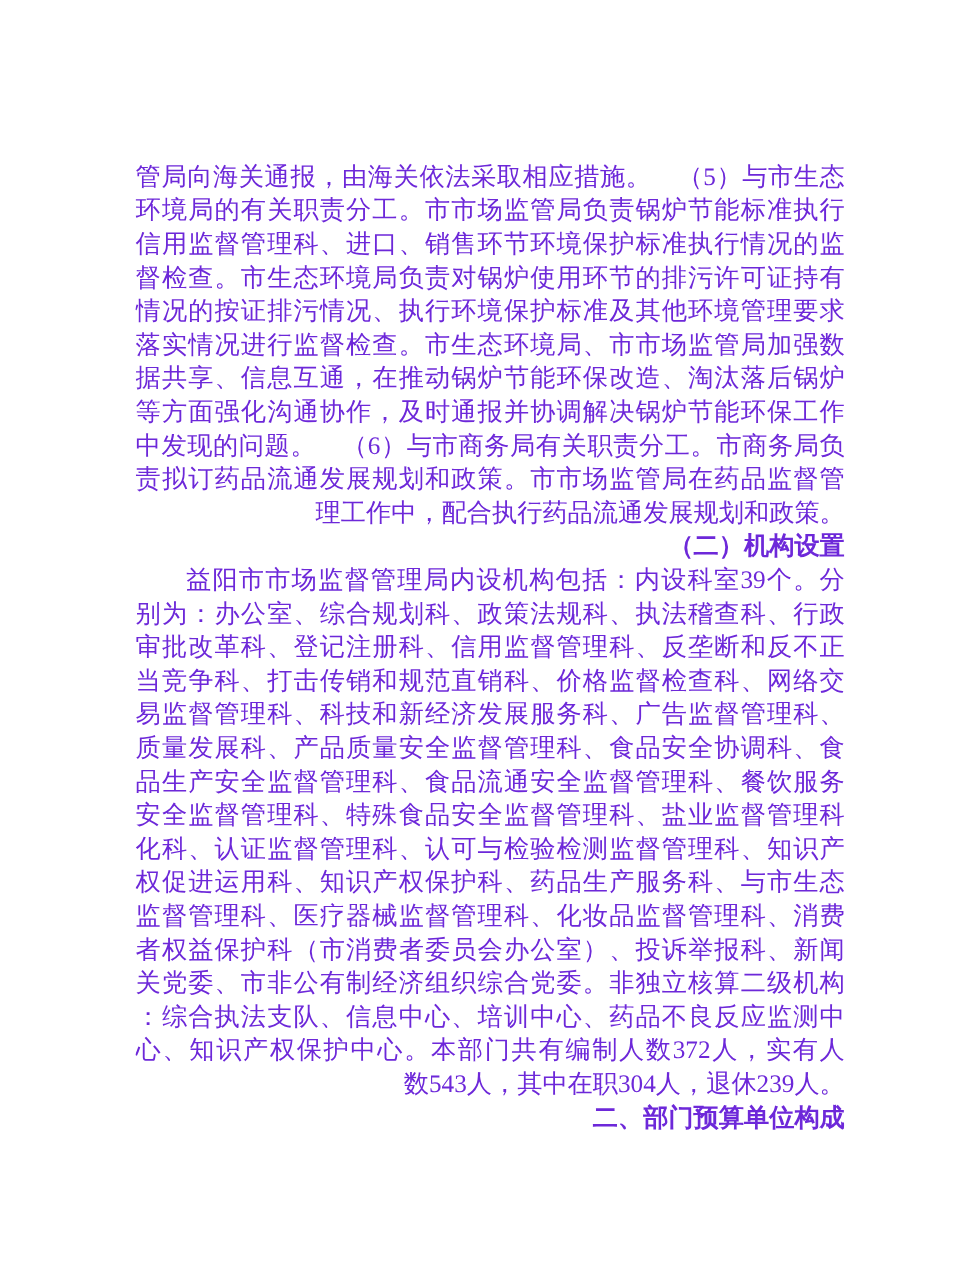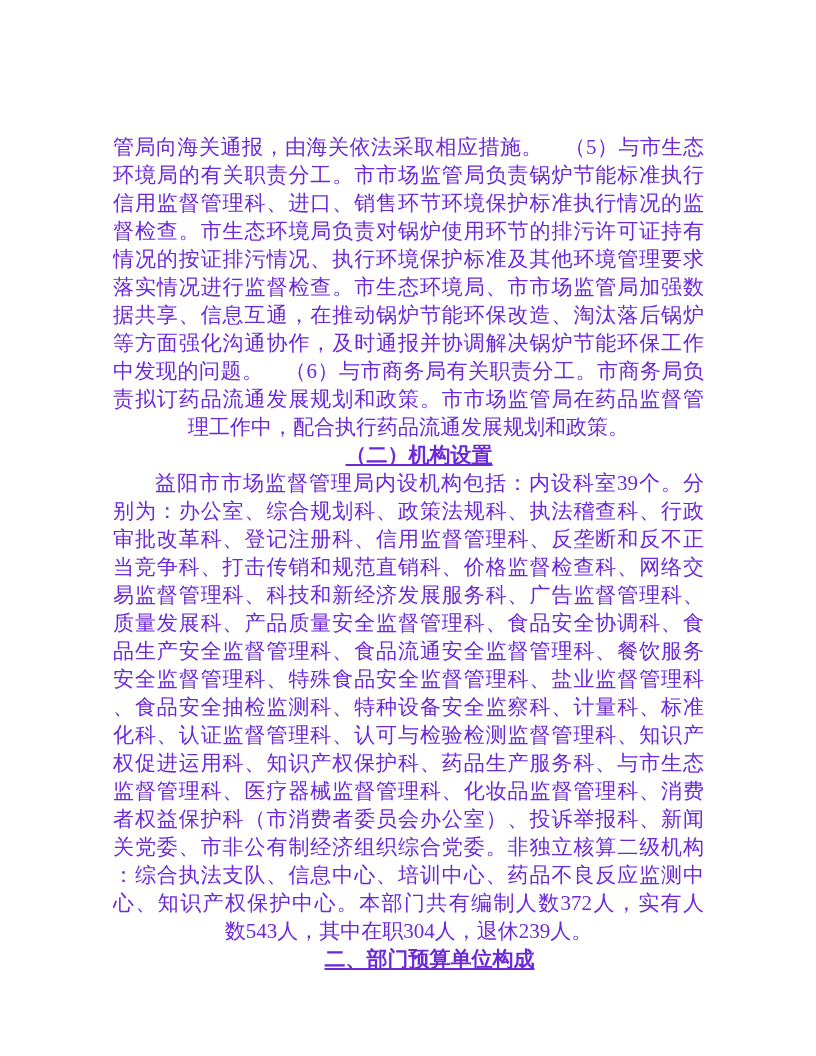--- a/index.html
+++ b/index.html
@@ -23,31 +23,30 @@
     font-family: "Liberation Serif", "DejaVu Serif", serif;
     font-size: 21px;
     line-height: 28px;
     color: #6d28d9;
     margin-top: 41px;
   }
   .ln {
     height: 28px;
     overflow: hidden;
     white-space: normal;
-    text-align: center;
+    text-align: right;
   }
   
   .j {
     text-align: justify;
     -moz-text-align-last: justify;
     text-align-last: justify;
   }
   .head {
     font-weight: bold;
-    text-decoration: underline;
   }
   .ind1 { text-indent: 1em; }
   .ind2 { text-indent: 2em; }
 </style>
 </head>
 <body>
 
 <div class="page">
   <div class="textblock">
     <div class="ln j">管局向海关通报，由海关依法采取相应措施。　（5）与市生态</div>
@@ -63,21 +62,20 @@
     <div class="ln">理工作中，配合执行药品流通发展规划和政策。</div>
     <div class="ln head ind1">（二）机构设置</div>
     <div class="ln j ind2">益阳市市场监督管理局内设机构包括：内设科室39个。分</div>
     <div class="ln j">别为：办公室、综合规划科、政策法规科、执法稽查科、行政</div>
     <div class="ln j">审批改革科、登记注册科、信用监督管理科、反垄断和反不正</div>
     <div class="ln j">当竞争科、打击传销和规范直销科、价格监督检查科、网络交</div>
     <div class="ln j">易监督管理科、科技和新经济发展服务科、广告监督管理科、</div>
     <div class="ln j">质量发展科、产品质量安全监督管理科、食品安全协调科、食</div>
     <div class="ln j">品生产安全监督管理科、食品流通安全监督管理科、餐饮服务</div>
     <div class="ln j">安全监督管理科、特殊食品安全监督管理科、盐业监督管理科</div>
-    <div class="ln j">、食品安全抽检监测科、特种设备安全监察科、计量科、标准</div>
     <div class="ln j">化科、认证监督管理科、认可与检验检测监督管理科、知识产</div>
     <div class="ln j">权促进运用科、知识产权保护科、药品生产服务科、与市生态</div>
     <div class="ln j">监督管理科、医疗器械监督管理科、化妆品监督管理科、消费</div>
     <div class="ln j">者权益保护科（市消费者委员会办公室）、投诉举报科、新闻</div>
     <div class="ln j">关党委、市非公有制经济组织综合党委。非独立核算二级机构</div>
     <div class="ln j">：综合执法支队、信息中心、培训中心、药品不良反应监测中</div>
     <div class="ln j">心、知识产权保护中心。本部门共有编制人数372人，实有人</div>
     <div class="ln">数543人，其中在职304人，退休239人。</div>
     <div class="ln head ind2">二、部门预算单位构成</div>
   </div>

